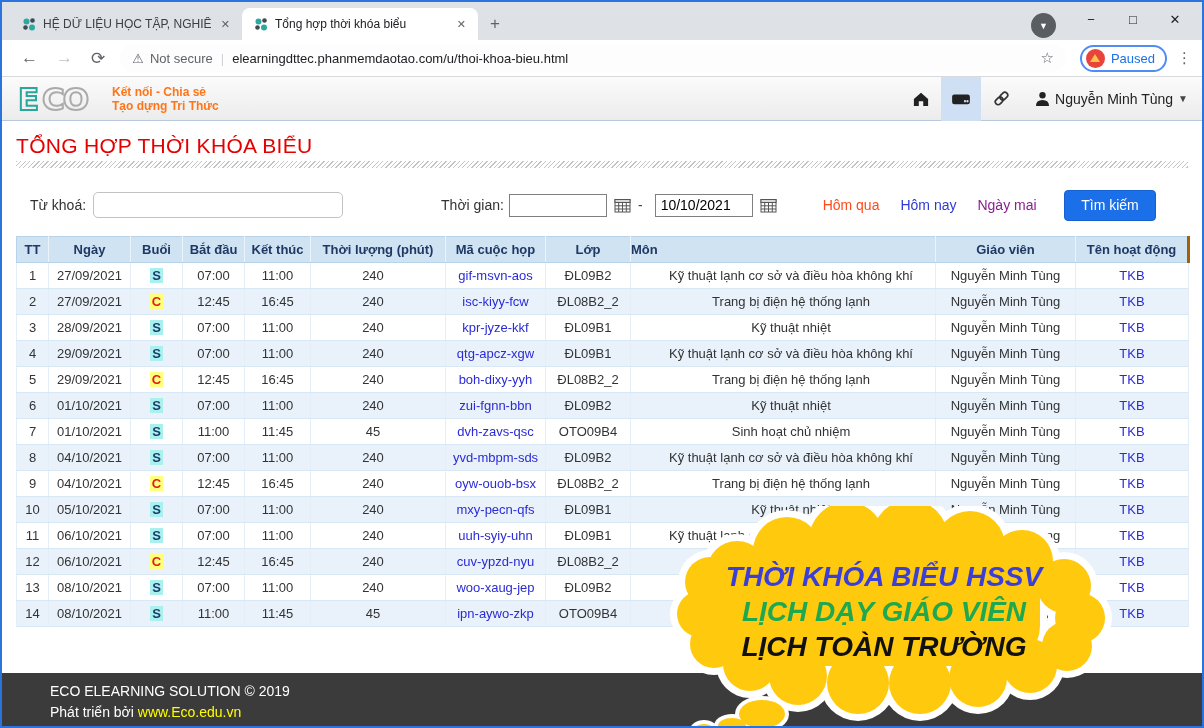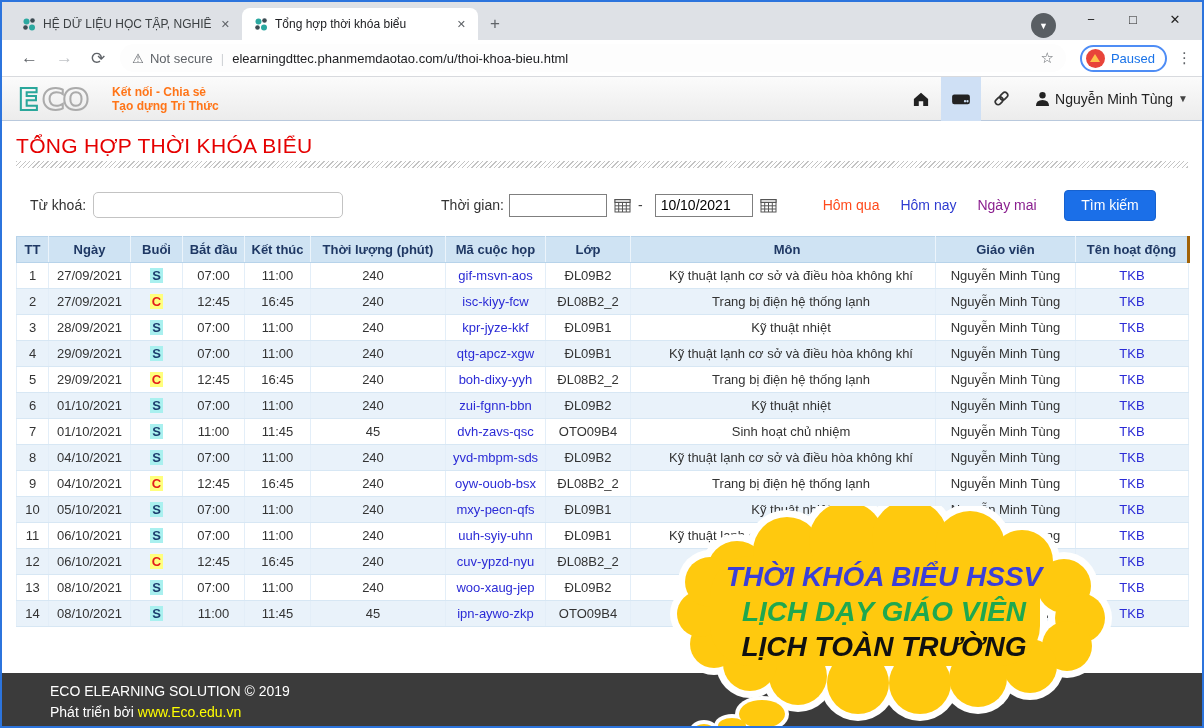--- a/index.html
+++ b/index.html
@@ -55,21 +55,21 @@
   .time-label { margin-left:98px; }
   .date-input { width:98px; height:23px; border:1px solid #7f7f7f; margin-left:5px; padding:0 5px; font-size:14px; font-family:inherit; }
   .cal-btn { margin-left:7px; cursor:pointer; display:flex; align-items:center; }
   .date-sep { margin:0 7px; color:#444; }
   .quick-links { display:flex; gap:21px; margin-left:46px; font-size:14px; }
   .quick-links a { text-decoration:none; cursor:pointer; }
   .search-btn { margin-left:auto; margin-right:32px; width:92px; height:31px; background:var(--accent-blue,#1b6fe8); color:#fff; border:1px solid #1661cf; border-radius:4px; font-size:14px; font-family:inherit; cursor:pointer; }
 
   table.tkb { margin-top:15px; width:1172px; border-collapse:collapse; table-layout:fixed; font-size:13px; }
   table.tkb th { height:26px; background:#cfe3f3; color:var(--header-text-navy,#1f3864); font-weight:bold; border-top:1px solid #b7d3ea; border-bottom:1px solid #b7d3ea; border-right:1px solid #ecf4fb; text-align:center; overflow:hidden; }
-  table.tkb th.h8 { text-align:center; padding-left:8px; }
+  table.tkb th.h8 { text-align:left; padding-left:0; }
   table.tkb th:first-child { border-left:1px solid #b7d3ea; }
   table.tkb th:last-child { border-right:3px solid #a16207; }
   table.tkb td { height:26px; color:#333; border-right:1px solid #e3eef8; border-bottom:1px solid #d7e7f4; text-align:center; overflow:hidden; white-space:nowrap; }
   table.tkb td:first-child { border-left:1px solid #e3eef8; }
   table.tkb tr.even td { background:#e9f2fa; }
   td.c-tl { text-align:right; padding-right:10px; }
   td.c-mon { text-align:left; padding-left:16px; }
   td.c-ma a, td.c-hd a { color:var(--link-blue,#2b2bd6); text-decoration:none; cursor:pointer; }
   .badge { display:inline-block; padding:0 2px; font-weight:bold; }
   .badge.s { background:var(--morning-badge-bg,#a9f0ef); color:var(--morning-badge-text,#1b3e6e); }

